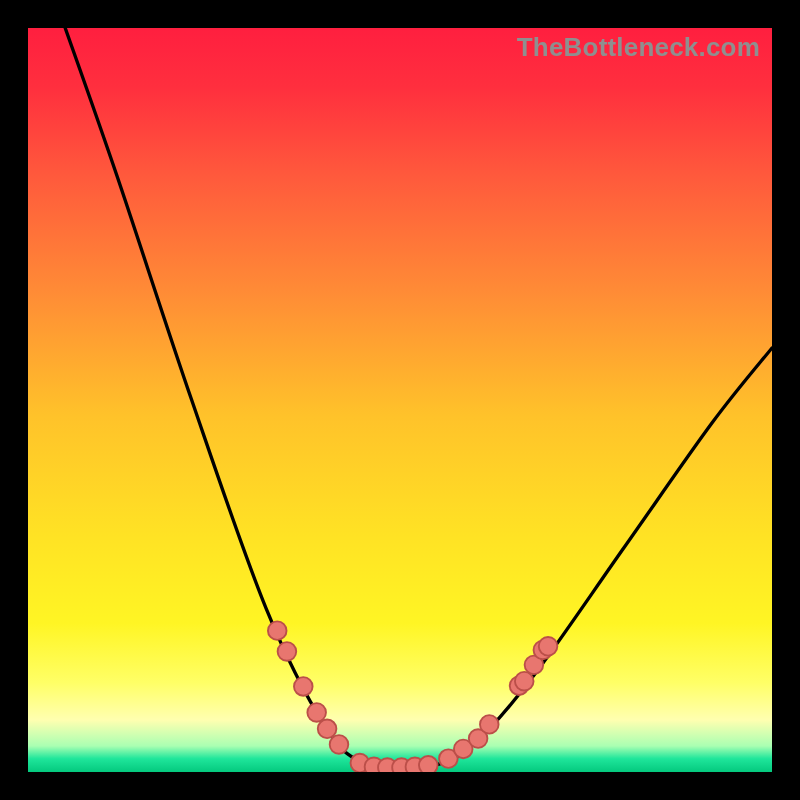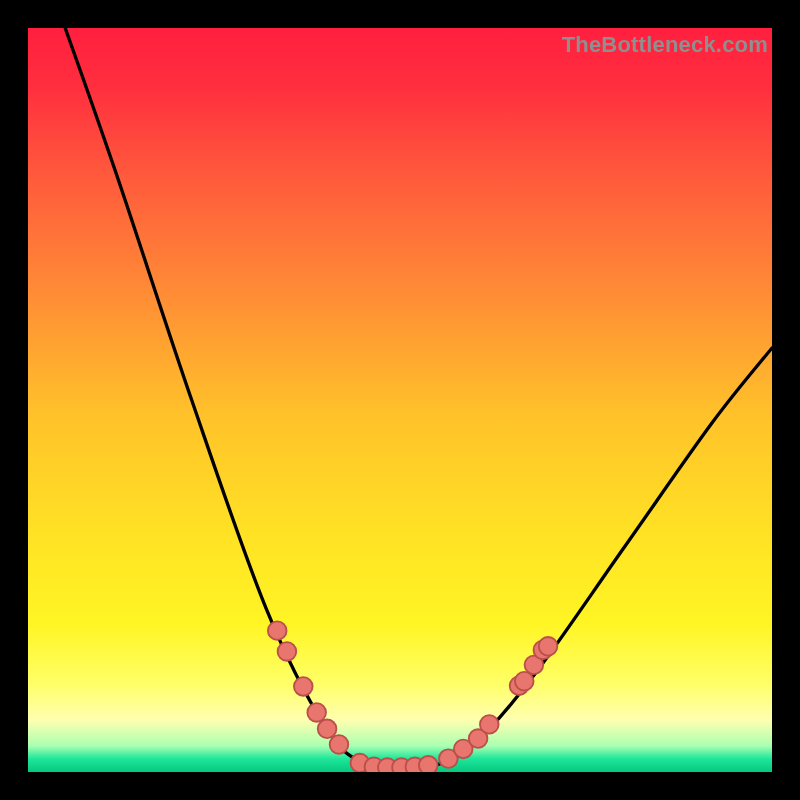--- a/index.html
+++ b/index.html
@@ -28,23 +28,23 @@
   .gradient {
     position: absolute;
     left: 0;
     top: 0;
     width: 100%;
     height: 100%;
   }
   .watermark {
     position: absolute;
     top: 4px;
-    right: 4px;
+    right: 12px;
     font-family: Arial, Helvetica, sans-serif;
-    font-size: 22px;
+    font-size: 26px;
     font-weight: 600;
     color: #8f8f8f;
     letter-spacing: 0.2px;
     user-select: none;
   }
   svg.curve {
     position: absolute;
     left: 0;
     top: 0;
     width: 100%;

